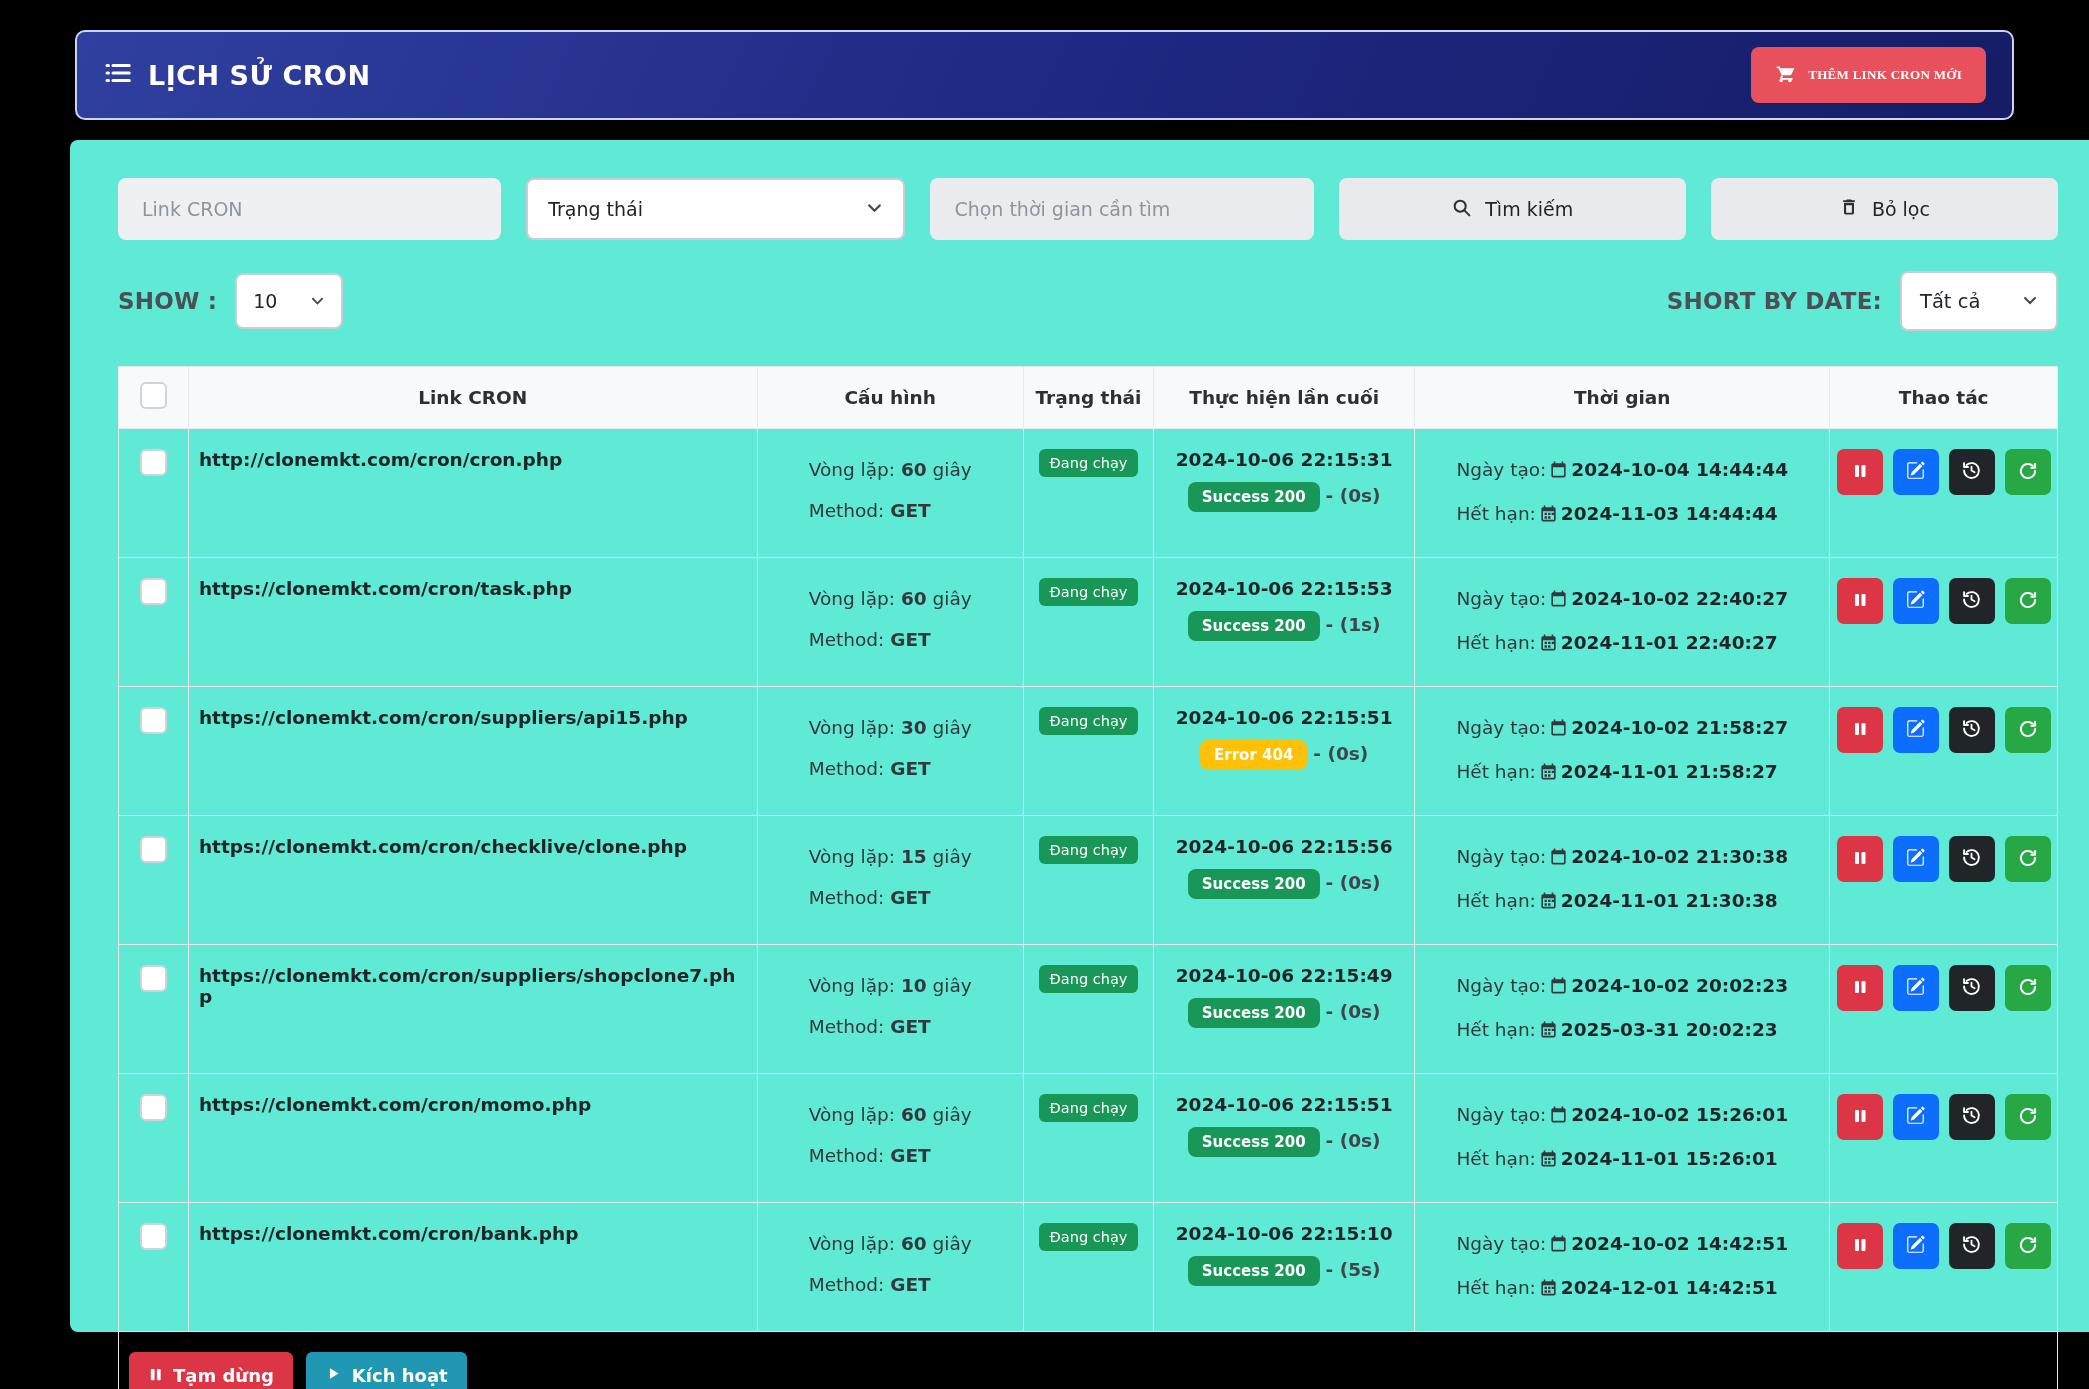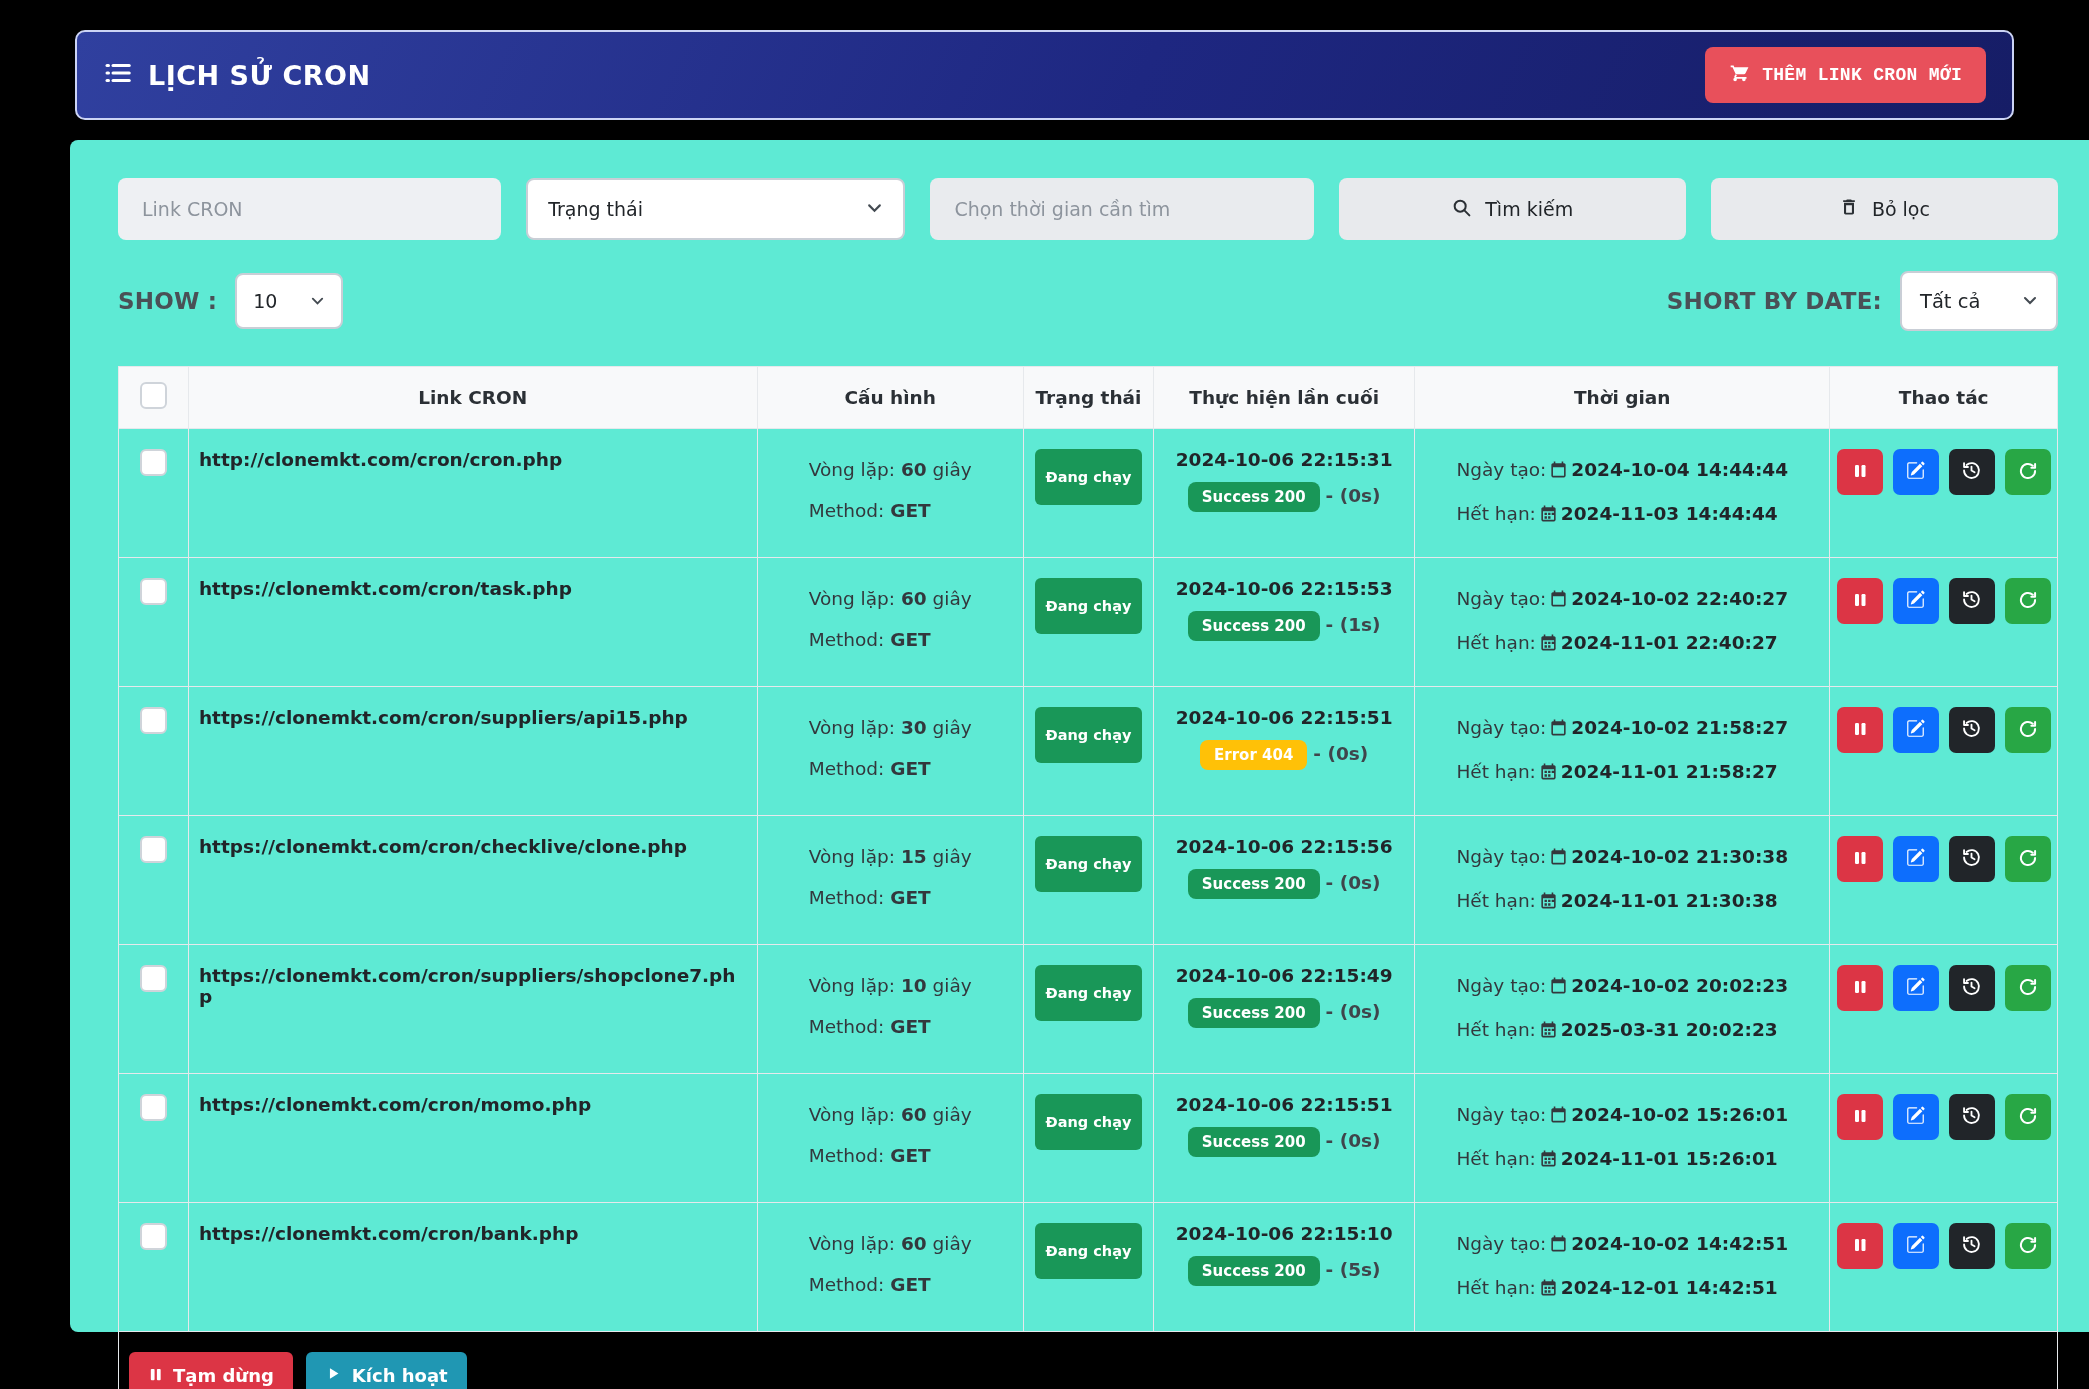--- a/index.html
+++ b/index.html
@@ -20,21 +20,21 @@
     border-radius:10px;
     display:flex; align-items:center; justify-content:space-between;
     padding:8px 26px;
   }
   .header-title-wrap { display:flex; align-items:center; gap:15px; }
   .header-title { color:#fff; font-size:27px; font-weight:bold; letter-spacing:.5px; }
   .btn-add {
     display:flex; align-items:center; gap:12px;
     background:#e8505b; color:#fff; border:none; border-radius:8px;
     height:56px; padding:0 24px;
-    font-family:Liberation Mono, monospace; font-size:18px; font-weight:bold; letter-spacing:.3px;
+    font-family:Liberation Serif, serif; font-size:13px; font-weight:bold; letter-spacing:.3px;
     cursor:pointer;
   }
   
   .card {
     position:absolute; left:70px; top:140px; width:2036px; height:1192px;
     background:#5eead4; border-radius:8px;
     padding:38px 48px 0 48px;
   }
   
   .filter-row { display:flex; gap:25px; height:62px; }
@@ -81,21 +81,21 @@
   .checkbox {
     display:inline-block; width:27px; height:27px;
     border:2px solid #cfd4da; border-radius:6px; background:#fff; cursor:pointer;
   }
   .cell-link { font-weight:bold; color:#212529; padding-left:16px; font-size:18px; word-wrap:break-word; }
   .cell-config, .cell-time { text-align:center; }
   .cell-config .inner, .cell-time .inner { display:inline-block; text-align:left; line-height:41px; color:#33383d; }
   .cell-status { text-align:center; }
   .status-badge {
     display:inline-block; background:#199758; color:#fff;
-    font-size:14.5px; font-weight:bold; padding:20px 11px; border-radius:6px;
+    font-size:14.5px; font-weight:normal; padding:6px 11px; border-radius:6px;
     white-space:nowrap;
   }
   .cell-lastrun { text-align:center; }
   .lastrun-date { font-weight:bold; color:#212529; }
   .lastrun-line2 { margin-top:12px; white-space:nowrap; }
   .result-badge {
     display:inline-block; color:#fff; font-size:15px; font-weight:bold;
     padding:6px 14px; border-radius:8px; white-space:nowrap;
   }
   .badge-success { background:#199758; }

